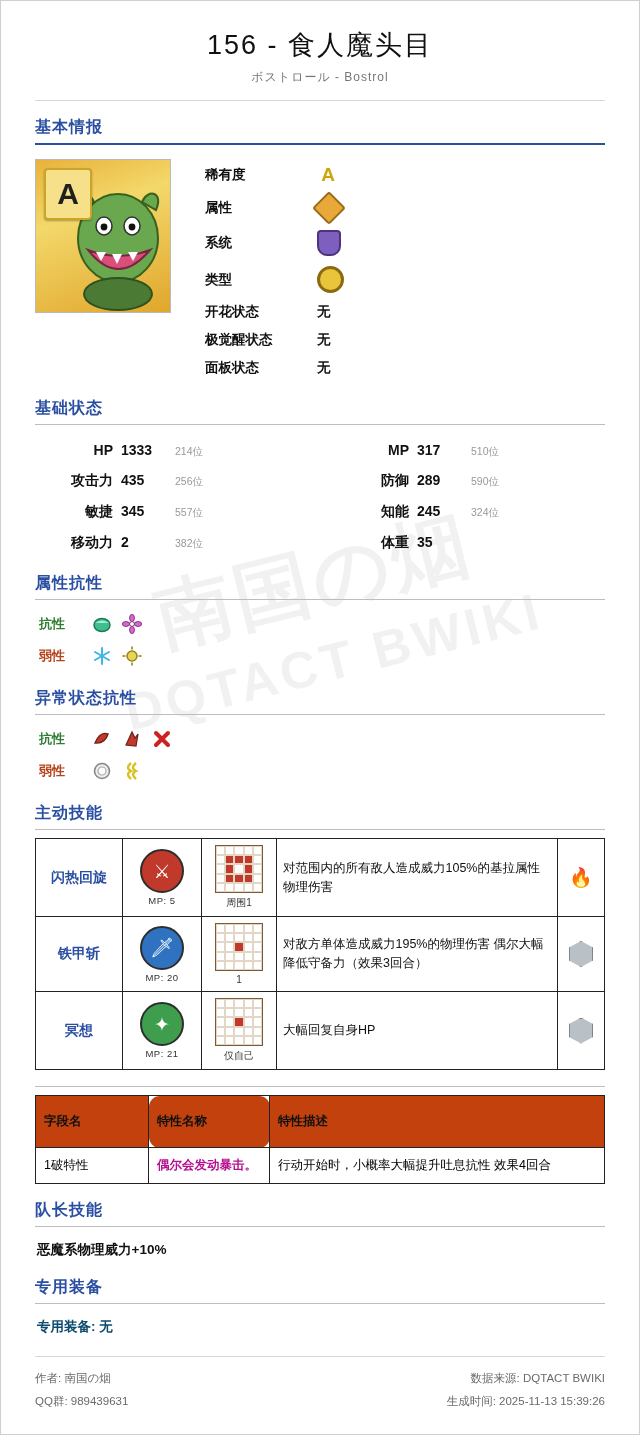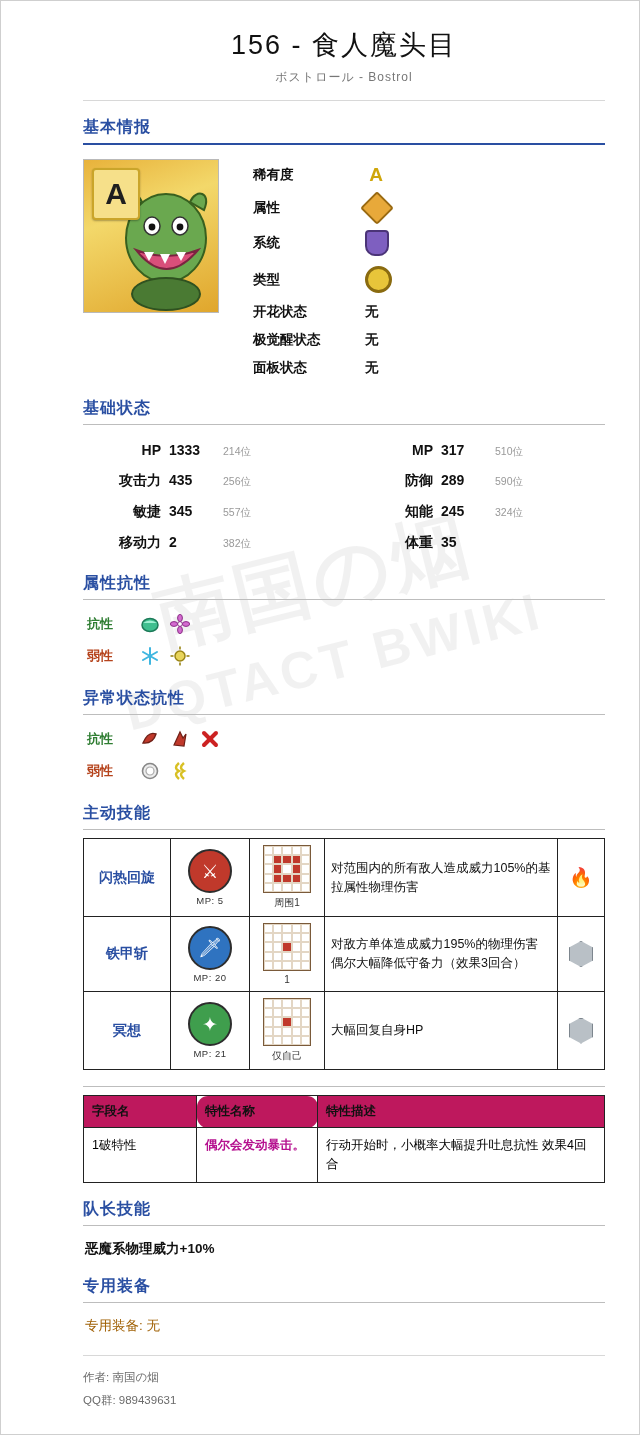--- a/index.html
+++ b/index.html
@@ -27,21 +27,21 @@
     font-size: 76px;
     font-weight: bold;
     letter-spacing: 4px;
     display: flex;
     flex-direction: column;
     justify-content: center;
     align-items: center;
     transform: rotate(-14deg);
   }
   .watermark div { white-space: nowrap; }
-  .content { position: relative; z-index: 2; margin-left: 48px; }
+  .content { position: relative; z-index: 2; }
 
   
   .title {
     text-align: center;
     font-size: 27px;
     color: #111;
     padding-top: 26px;
     letter-spacing: 2px;
     font-weight: normal;
   }
@@ -261,23 +261,23 @@
   .flame { font-size: 19px; }
 
   
   .passive-table {
     width: 100%;
     border-collapse: collapse;
     font-size: 12.5px;
     border: 1px solid #222;
   }
   .passive-table th {
-    background: #be185d;
+    background: #c2410c;
     border: 1px solid #222;
-    padding: 7px 8px;
+    padding: 17px 8px;
     font-size: 12.5px;
     color: #111;
     text-align: left;
     font-weight: bold;
   }
   .passive-table td {
     border: 1px solid #222;
     padding: 8px 8px;
     vertical-align: top;
     line-height: 1.5;
@@ -285,21 +285,21 @@
   .pt-c1 { width: 96px; }
   .pt-c2 { width: 104px; color: #b5108f; font-weight: bold; }
 
   
   .plain-line {
     font-size: 13.5px;
     color: #111;
     font-weight: bold;
     padding: 6px 2px 2px 2px;
   }
-  .plain-line.muted { color: #a16207; font-weight: normal; }
+  .plain-line.muted { color: #0c4a6e; font-weight: bold; }
 
   
   .footer {
     margin: 18px 34px 0 34px;
     border-top: 1px solid #d8d8d8;
     padding-top: 10px;
     display: flex;
     justify-content: space-between;
     font-size: 11.5px;
     color: #6a6a6a;
@@ -682,16 +682,20 @@
       <div class="sec-title">专用装备</div>
       <div class="sec-underline thin"></div>
       <div class="plain-line muted">专用装备: 无</div>
     </div>
 
     <div class="footer">
       <div class="col">
         <div>作者: 南国の烟</div>
         <div>QQ群: 989439631</div>
       </div>
+      <div class="col right">
+        <div>数据来源: DQTACT BWIKI</div>
+        <div>生成时间: 2025-11-13 15:39:26</div>
+      </div>
     </div>
 
   </div>
 </div>
 
 </body></html>

